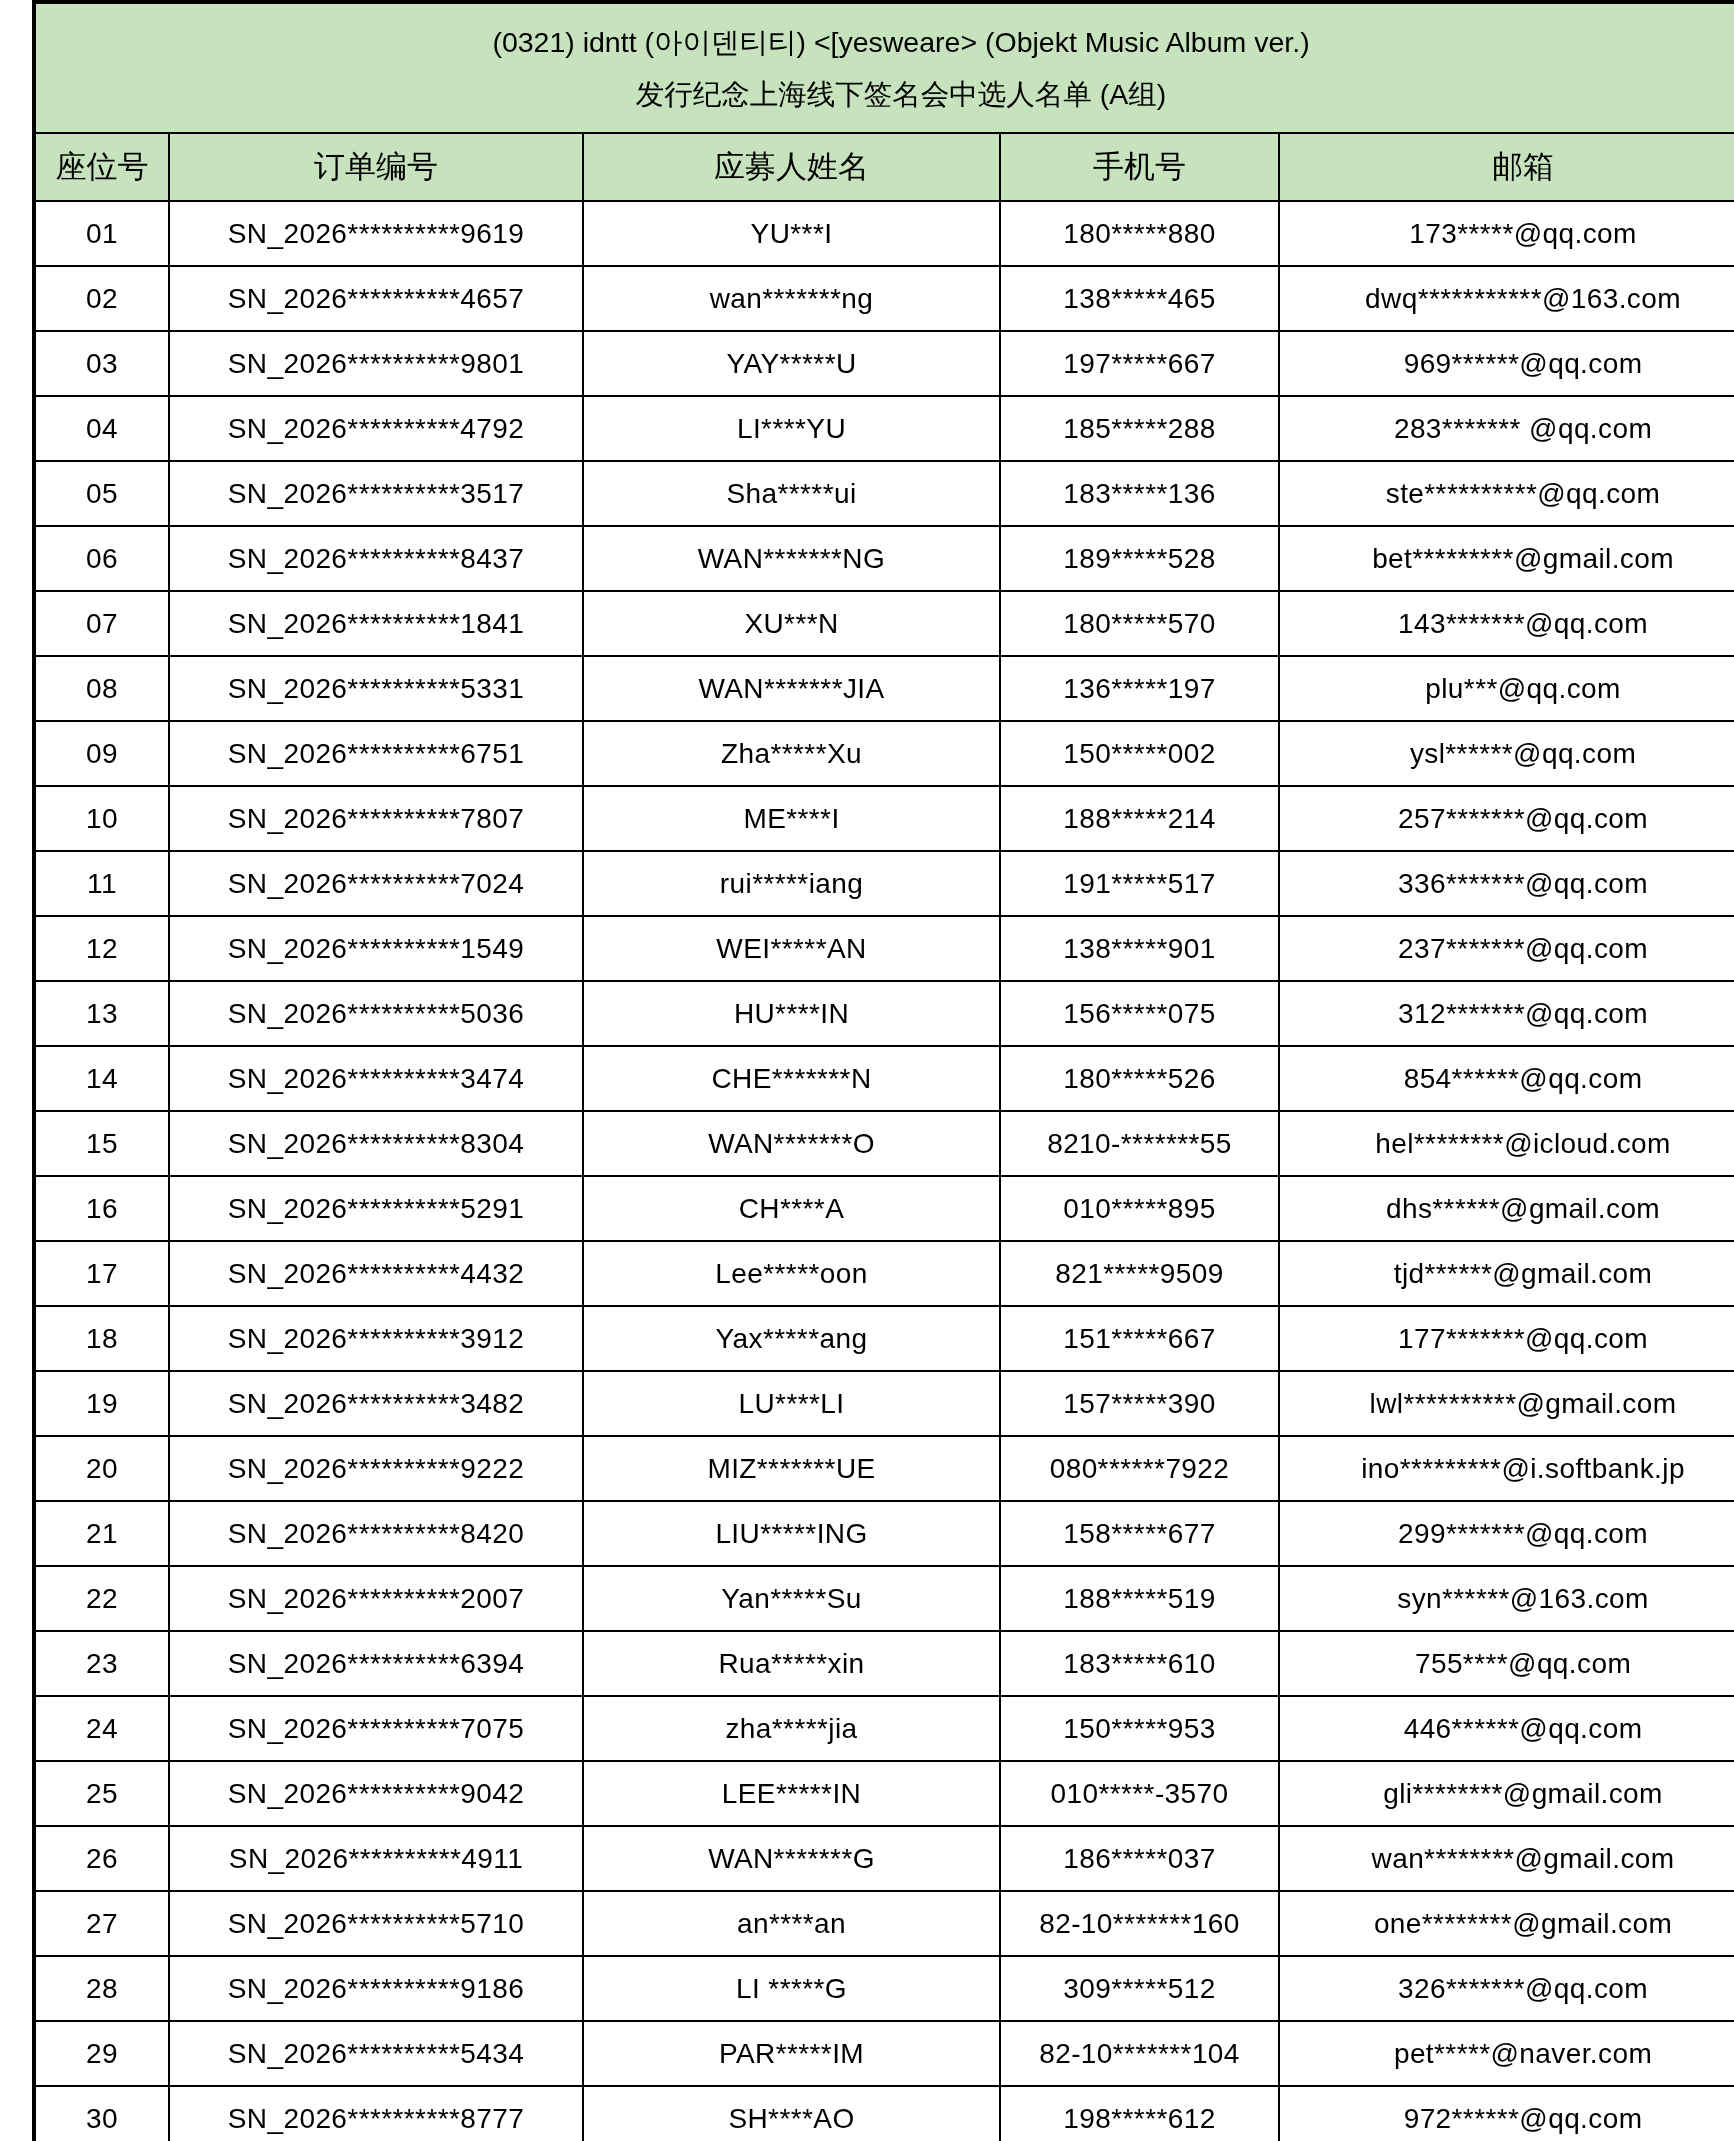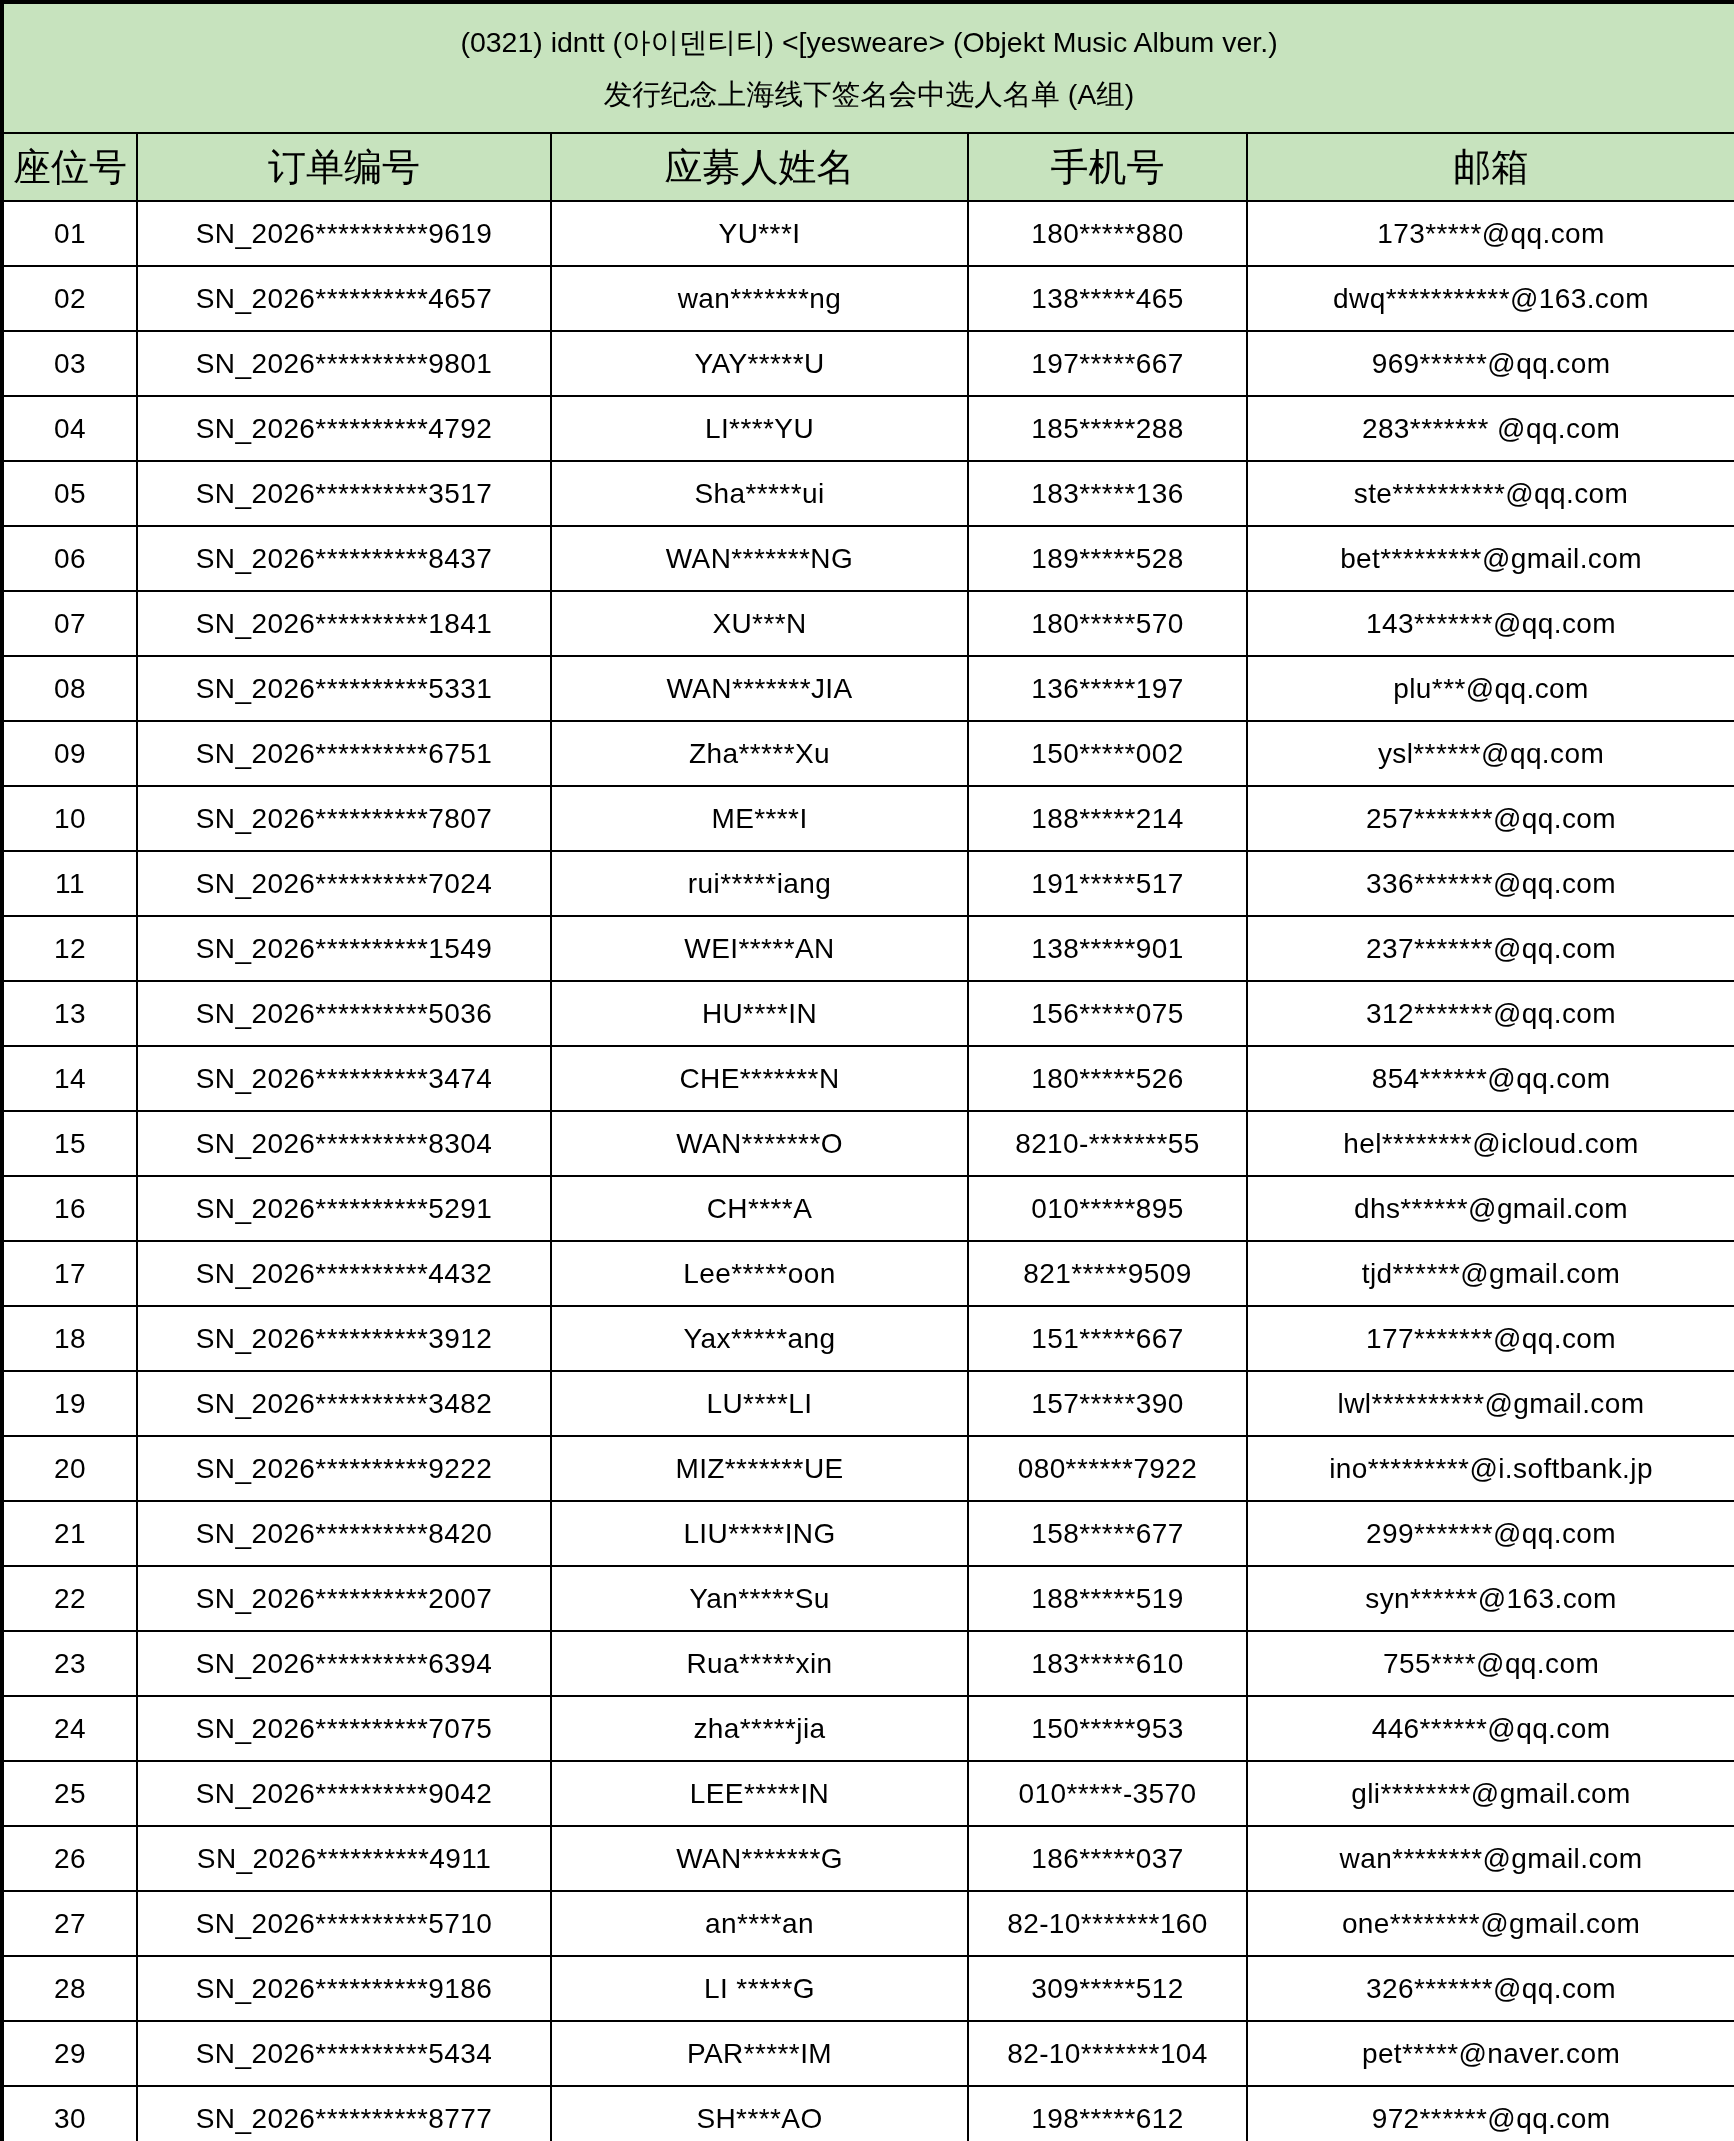--- a/index.html
+++ b/index.html
@@ -2,20 +2,21 @@
 <html style="font-size:14px"><head>
 <meta charset="utf-8">
 <style>
   html, body { margin: 0; padding: 0; background: #ffffff; }
   body { font-family: "Liberation Sans", "DejaVu Sans", sans-serif; color: #000; }
   .sheet {
     width: 1482px;
     height: 2142px;
     box-sizing: border-box;
     background: #fff;
+    margin-left: 32px;
   }
   table.roster {
     width: 1735px;
     height: 2142px;
     border-collapse: collapse;
     table-layout: fixed;
     border: 4.3px solid #000;
   }
   col.c-seat  { width: 135px; }
   col.c-order { width: 414px; }
@@ -34,21 +35,21 @@
   .title-cell {
     height: 128px;
     background: #c7e3be;
     font-size: 28.5px;
     line-height: 1.0;
   }
   .title-cell .t-line { padding: 12px 0; }
   .col-header-row th {
     height: 66px;
     background: #c7e3be;
-    font-size: 38px;
+    font-size: 31px;
   }
   tbody td {
     height: 63px;
     background: #ffffff;
     font-size: 28px;
     letter-spacing: 0.4px;
   }
 </style>
 </head>
 <body>

